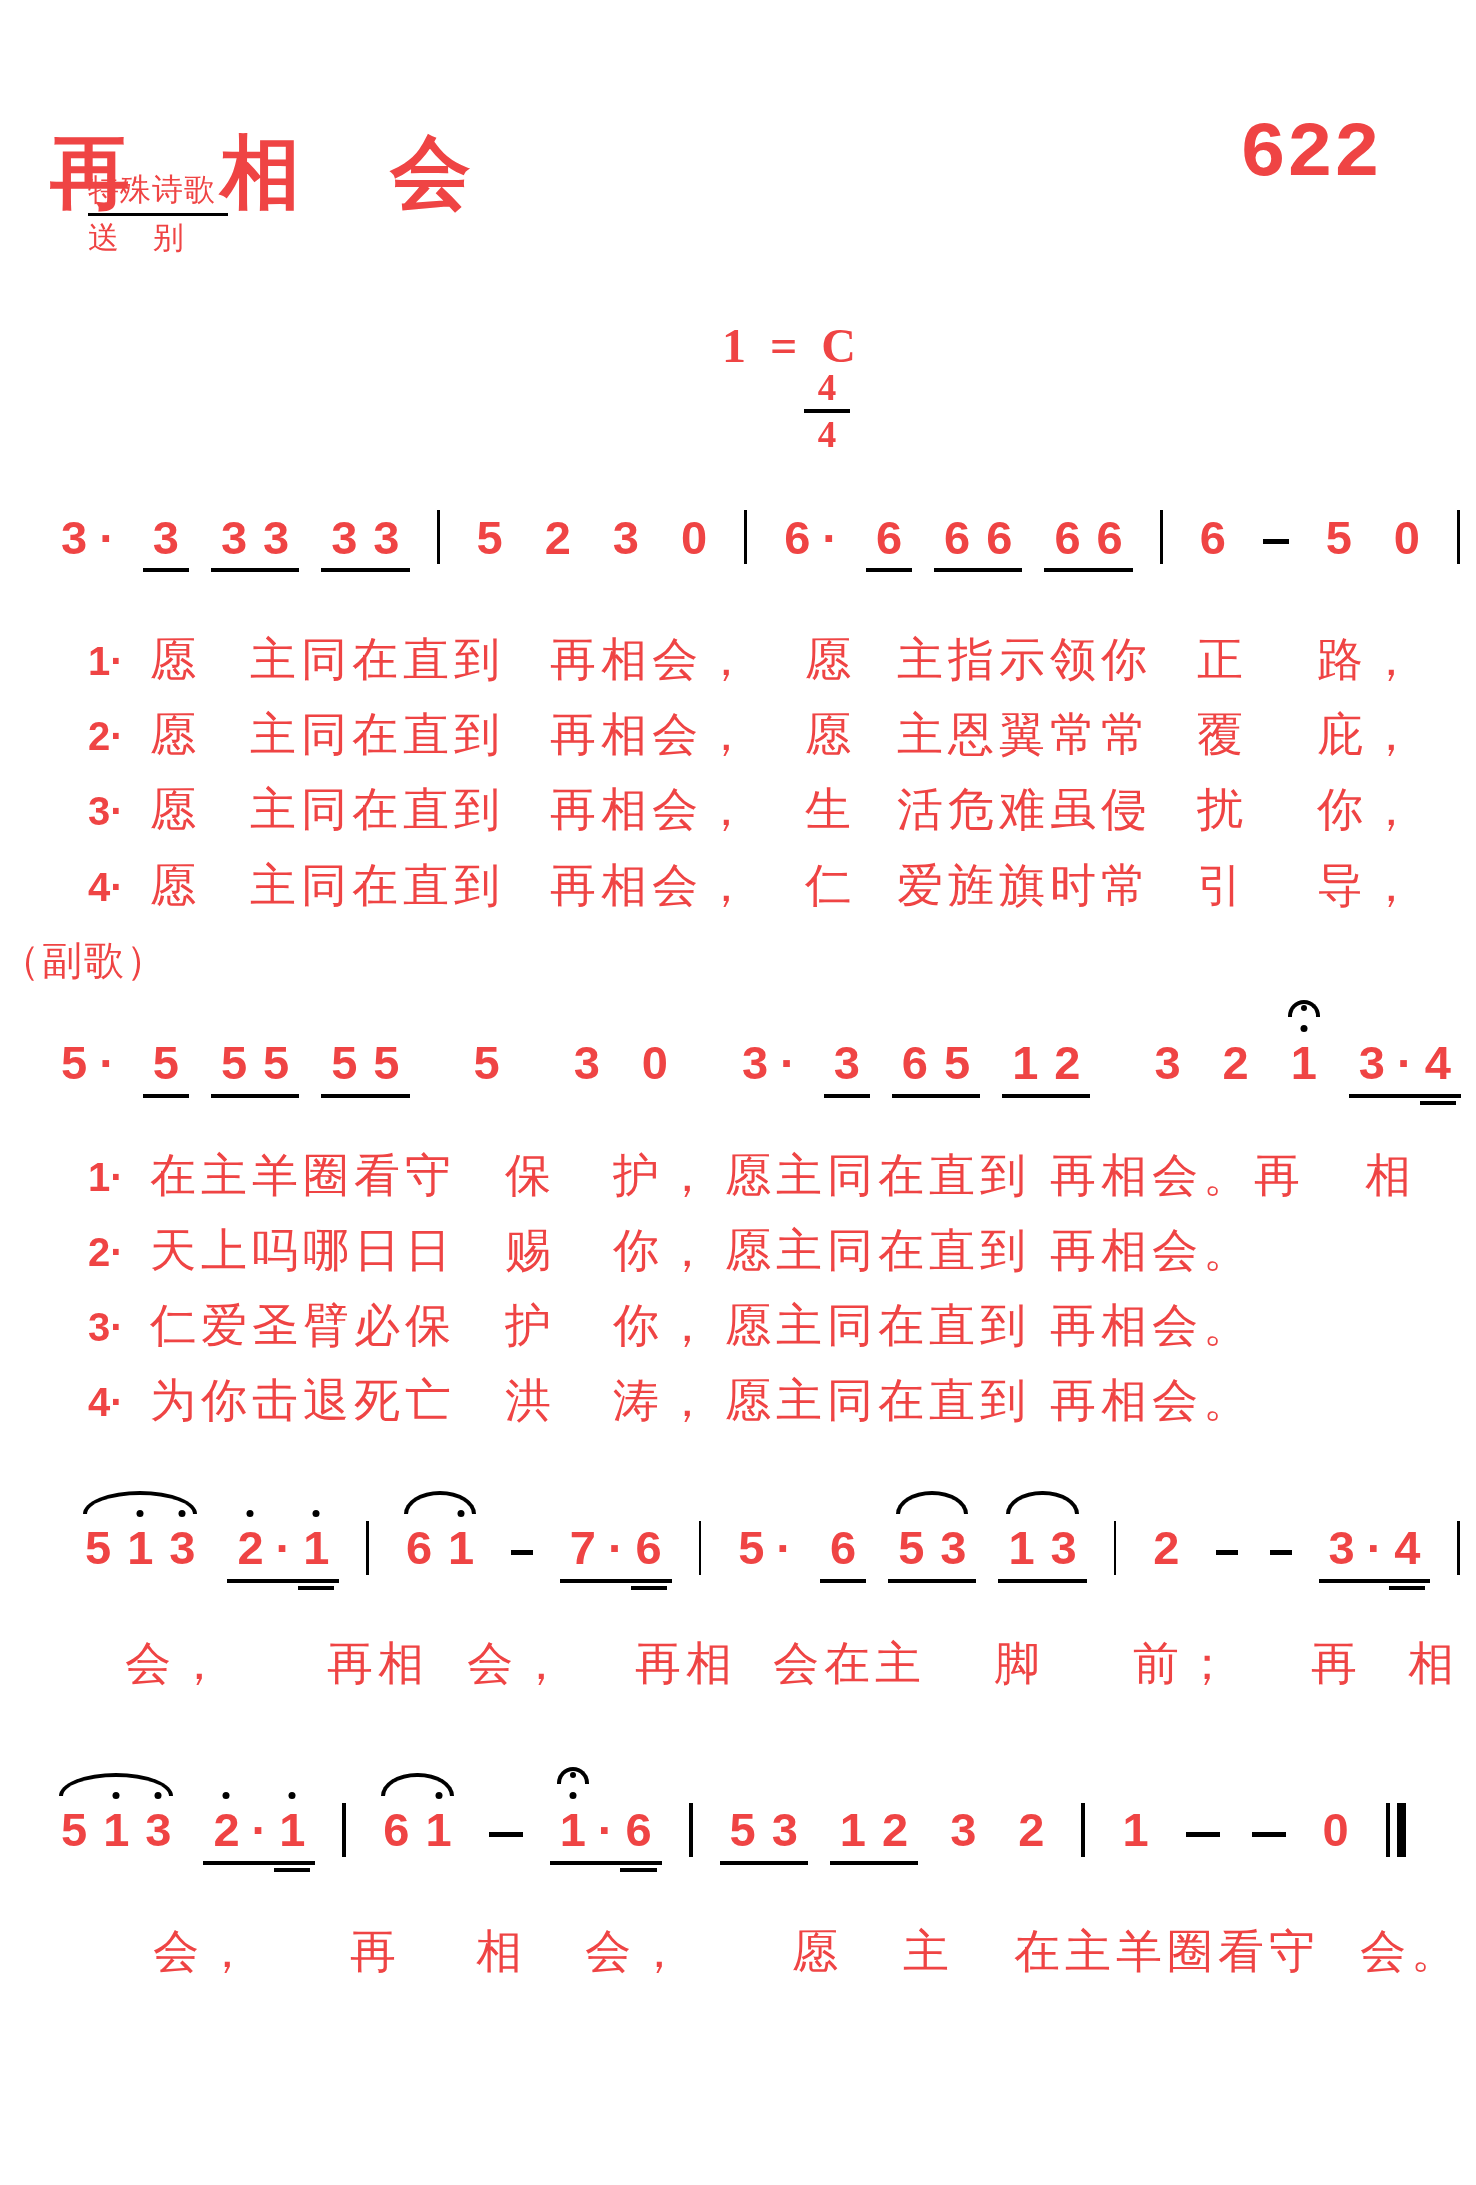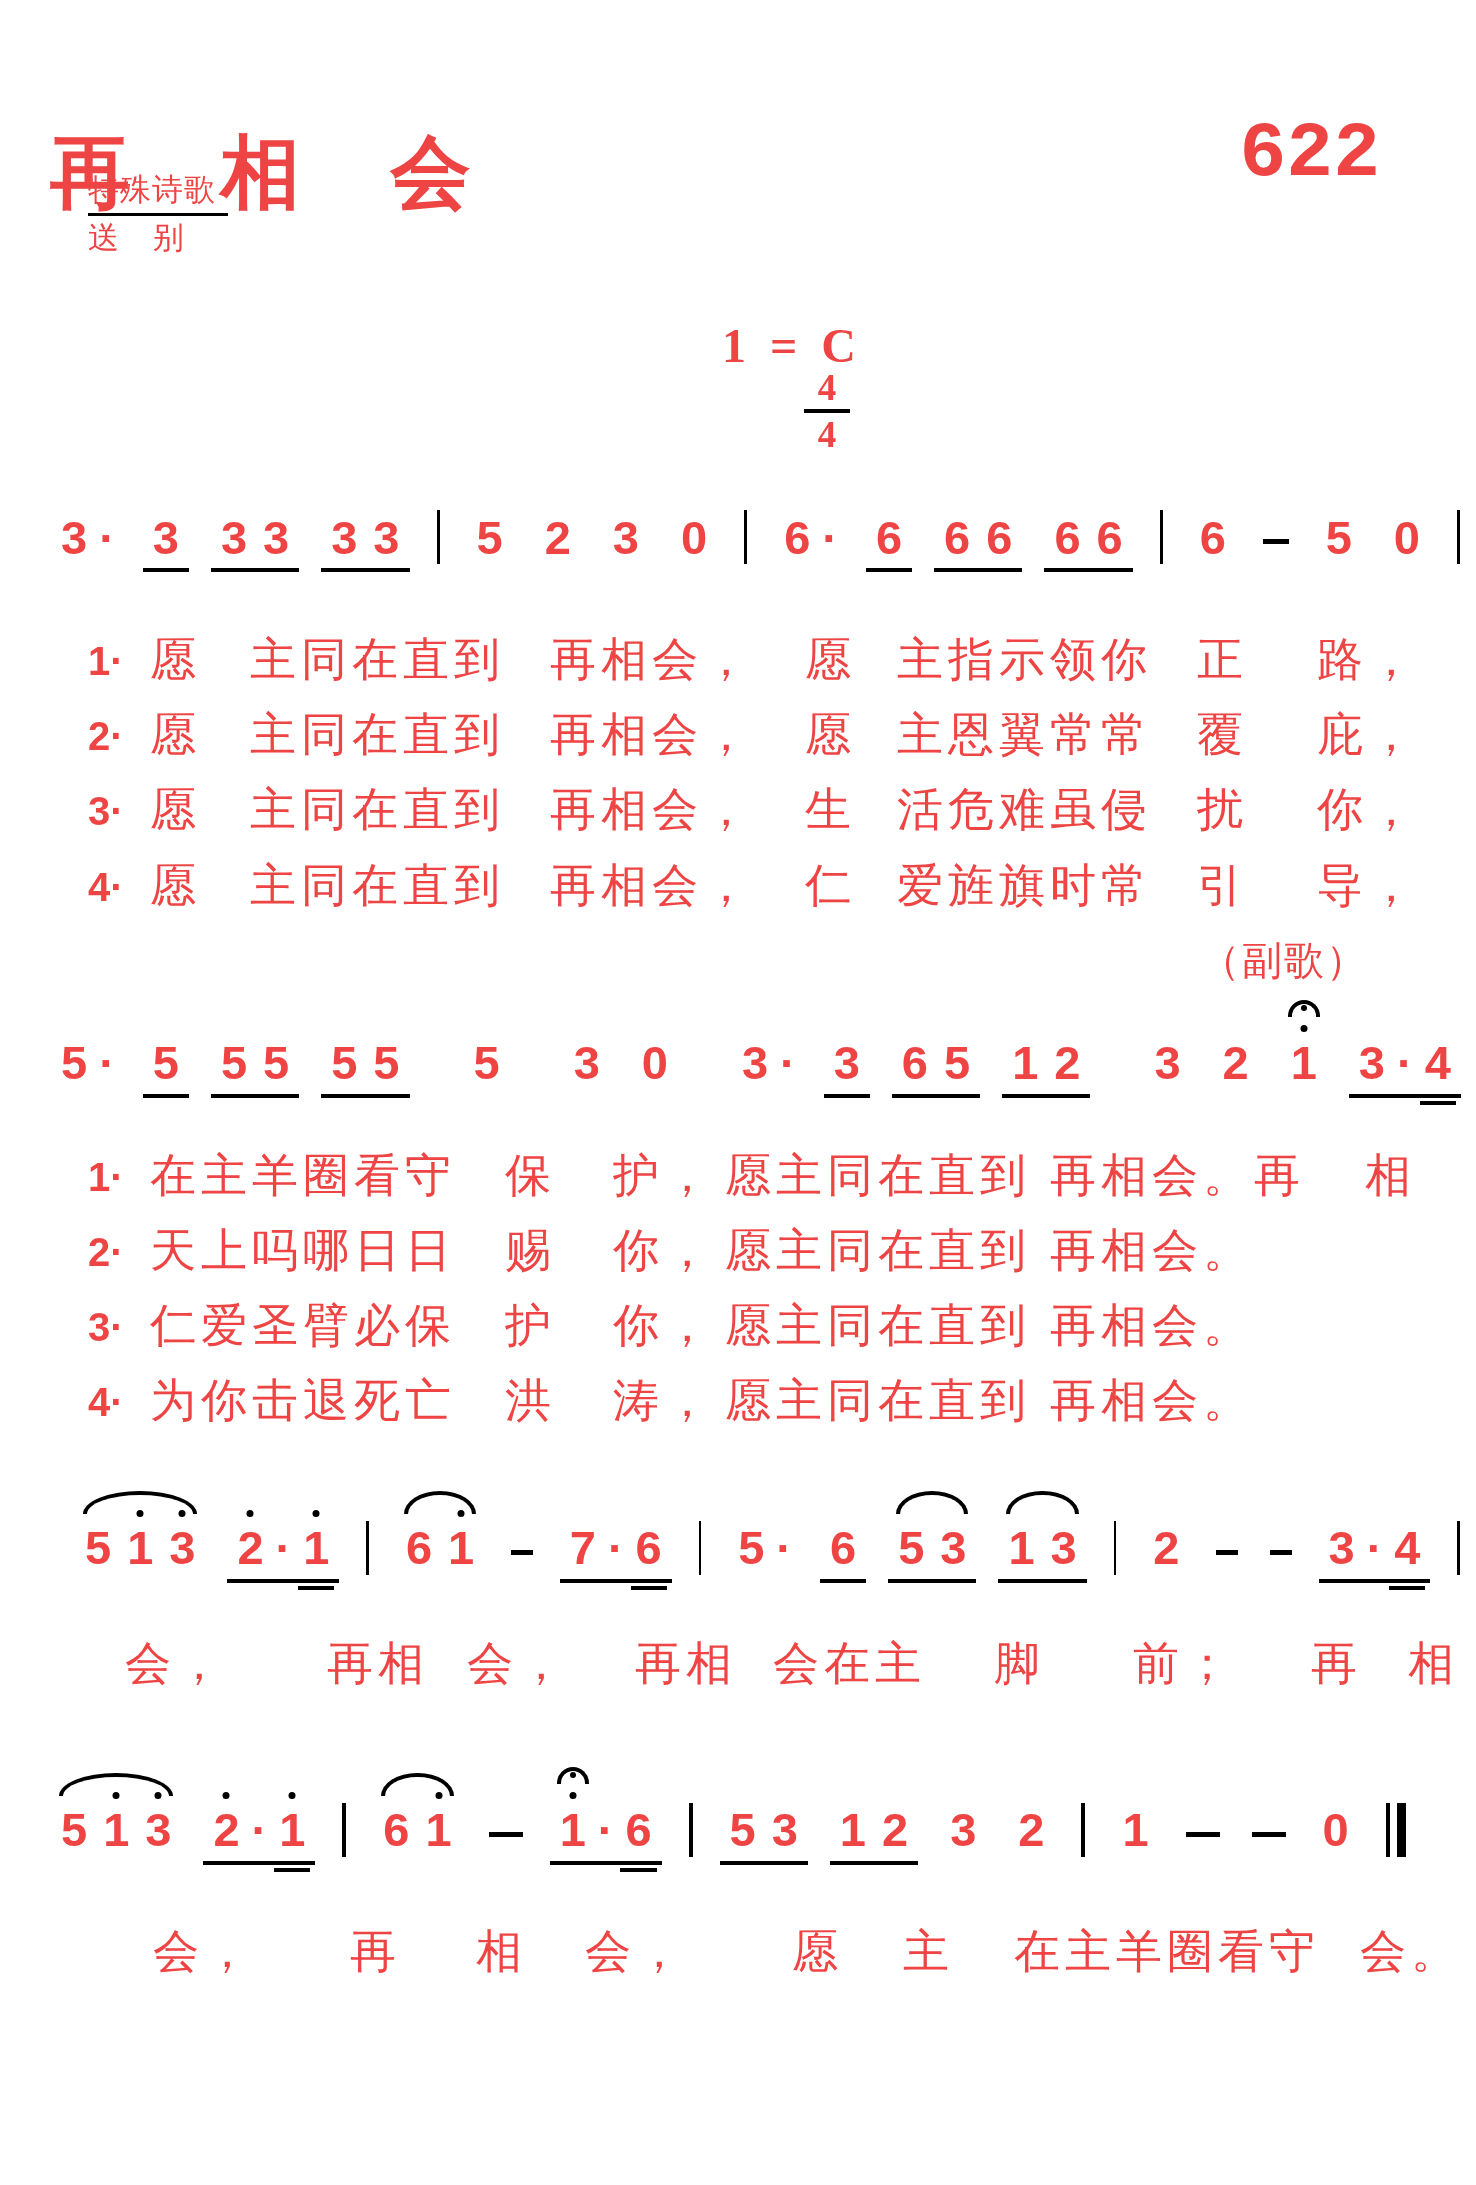--- a/index.html
+++ b/index.html
@@ -49,21 +49,21 @@
 
   
   .lyric-row{display:grid;align-items:baseline;font-family:"Liberation Serif",serif;font-size:46px;
              line-height:1.2;margin-bottom:20px;padding-left:88px;}
   .vgrid{grid-template-columns:62px 100px 300px 255px 92px 300px 120px auto;}
   .cgrid{grid-template-columns:62px 355px 108px 112px 325px 315px auto;}
   .num{font-family:"Liberation Sans",sans-serif;font-weight:700;font-size:40px;}
   .seg{letter-spacing:5px;white-space:nowrap;}
   .verses{margin-top:44px;}
   .chorus{margin-top:34px;}
-  .chorus-marker{text-align:right;padding-right:108px;font-family:"Liberation Serif",serif;
+  .chorus-marker{padding-right:45px;font-family:"Liberation Serif",serif;
                  font-size:40px;letter-spacing:2px;margin-top:2px;}
   .flexline{display:flex;align-items:baseline;font-family:"Liberation Serif",serif;font-size:46px;padding-left:88px;}
   .bridge{margin-top:34px;}
   .final{margin-top:40px;}
   .bridge .seg:nth-child(1){margin-left:37px}
   .bridge .seg:nth-child(2){margin-left:100px}
   .bridge .seg:nth-child(3){margin-left:38px}
   .bridge .seg:nth-child(4){margin-left:66px}
   .bridge .seg:nth-child(5){margin-left:36px}
   .bridge .seg:nth-child(6){margin-left:68px}

